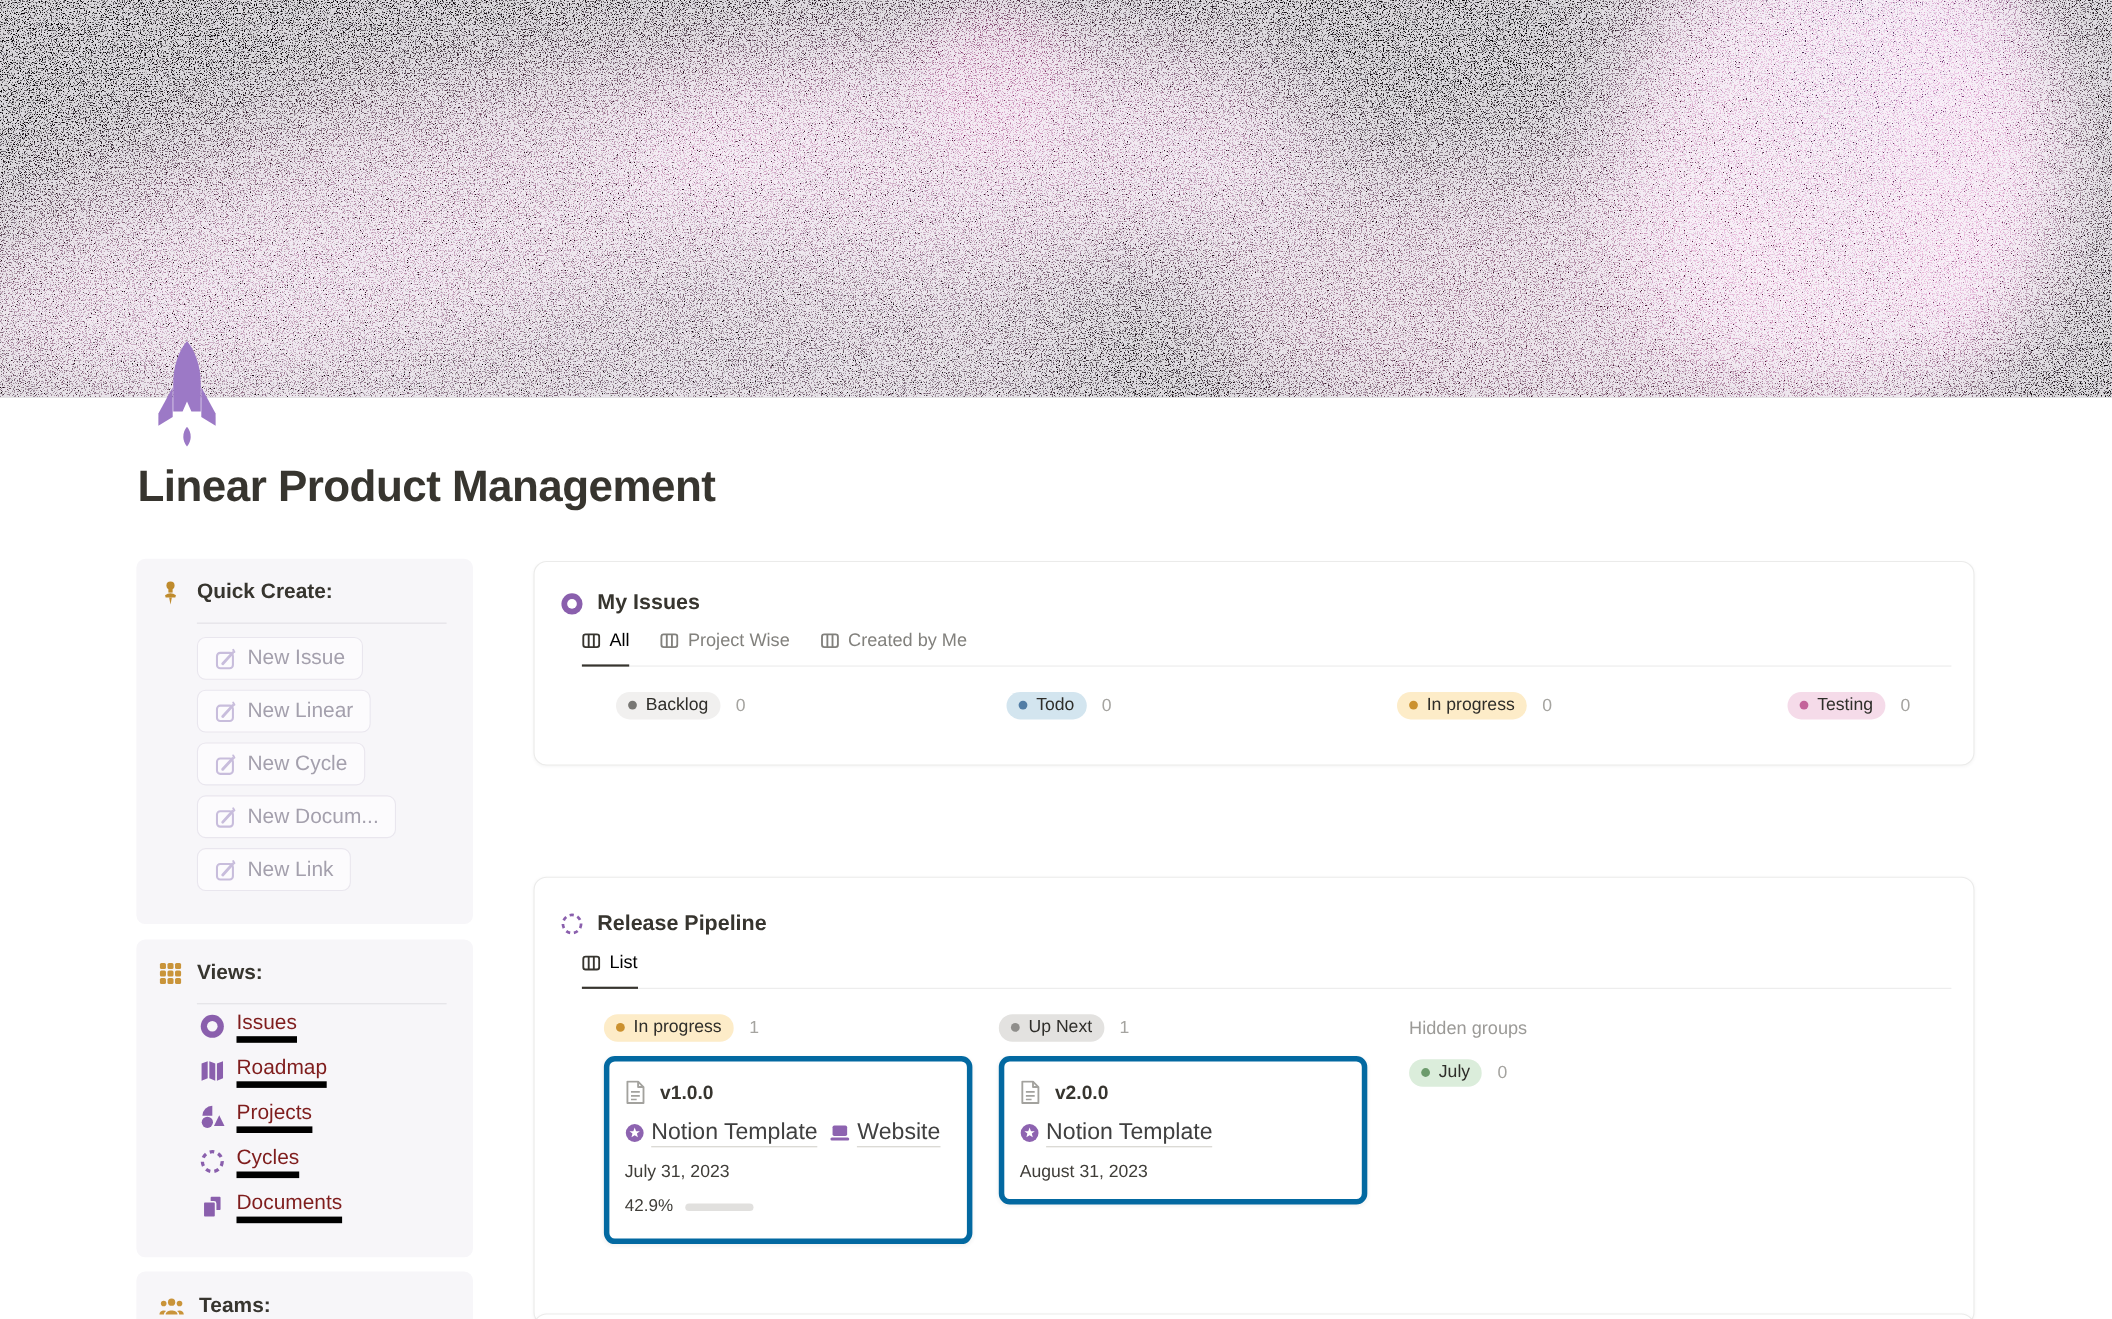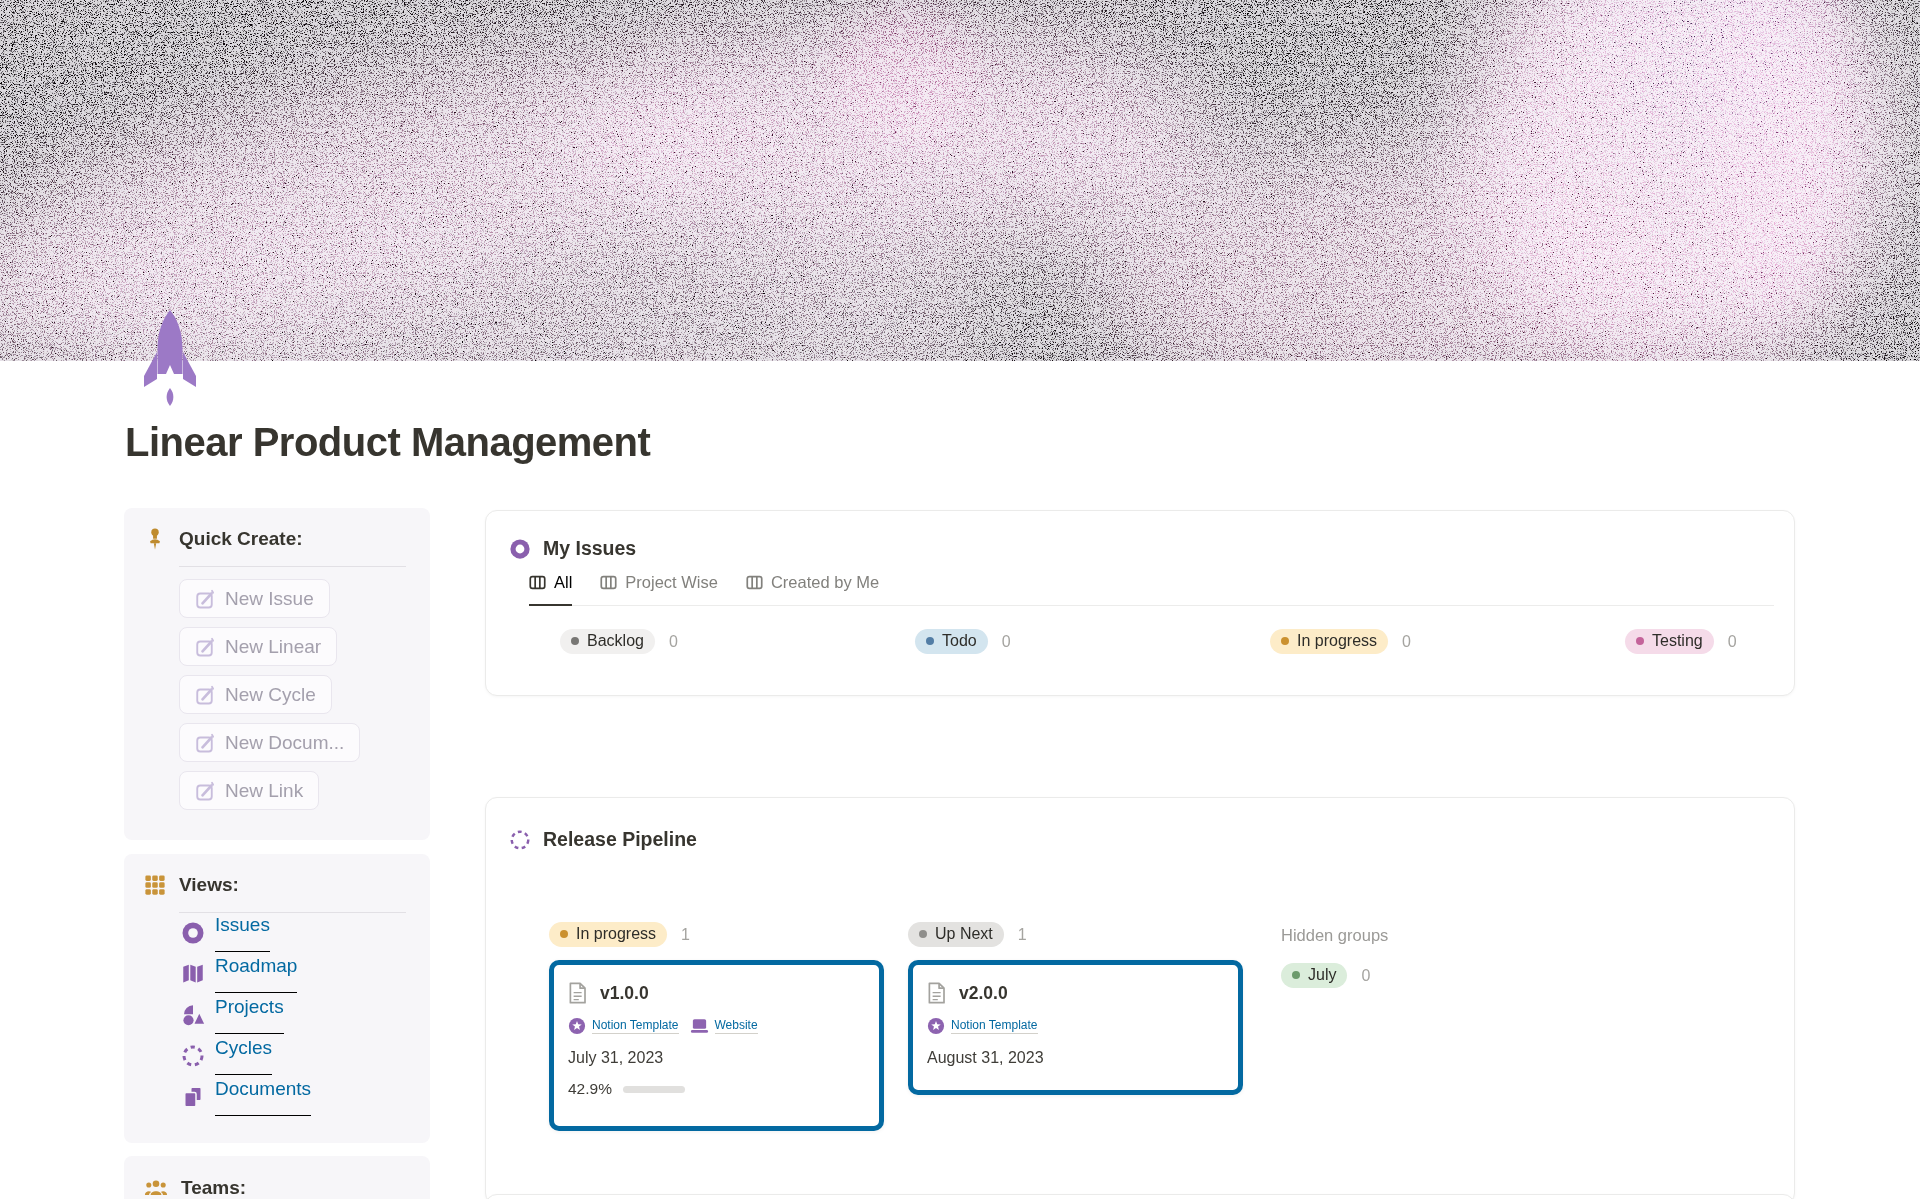--- a/index.html
+++ b/index.html
@@ -21,21 +21,21 @@
   #block-views { top:854px; height:289px; }
   #block-teams { top:1156px; height:90px; }
   .side-head { position:absolute; left:20px; top:20px; display:flex; align-items:center; gap:13px; }
   .side-head .t { font-size:19px; font-weight:700; color:#37352f; }
   .side-div { position:absolute; left:55px; top:58px; width:227px; height:1px; background:#e2e0e5; }
   .qc-list { position:absolute; left:55px; top:71px; display:flex; flex-direction:column; gap:9px; align-items:flex-start; }
   .qc-btn { display:inline-flex; align-items:center; gap:10px; height:39px; padding:0 15px;
     background:#fcfbfd; border:1px solid #e9e6ee; border-radius:8px; font-size:19px; color:#a4a0ad; }
   .views-list { position:absolute; left:57px; top:62px; display:flex; flex-direction:column; gap:7px; }
   .view-item { display:flex; align-items:center; gap:10px; height:34px; cursor:pointer; }
-  .view-item .lbl { font-size:19px; color:#0369a1; border-bottom:1px solid #000000; padding-bottom:15px; }
+  .view-item .lbl { font-size:19px; color:#7f1d1d; border-bottom:6px solid #000000; padding-bottom:1px; }
 
   
   .card { position:absolute; left:485px; width:1310px; background:#fff; border:1px solid #ebebea;
     border-radius:12px; box-shadow:0 1px 3px rgba(15,15,15,0.04); }
   #card-myissues { top:510px; height:186px; }
   #card-release { top:797px; height:408px; }
   #card-next { top:1194px; height:40px; border-radius:12px 12px 0 0; }
   .card-head { position:absolute; left:23px; top:26px; display:flex; align-items:center; gap:12px; }
   .card-head .t { font-size:19.5px; font-weight:700; color:#37352f; }
   #card-release .card-head { top:30px; }
@@ -66,21 +66,21 @@
   #rp-col1 { left:63px; } #rp-col2 { left:422px; } #rp-col3 { left:795px; }
   .hidden-label { font-size:16.5px; color:#9b9a97; line-height:27px; }
   #rp-col3 .group-row { margin-top:14px; }
 
   .vcard { margin-top:13px; width:335px; background:#fff; border:5px solid #0369a1; border-radius:10px;
     box-shadow:0 1px 4px rgba(15,15,15,0.06); padding:17px 14px; cursor:pointer; }
   #vcard1 { height:171px; } #vcard2 { height:135px; }
   .vcard-title { display:flex; align-items:center; gap:13px; font-size:17.5px; font-weight:600; color:#37352f; }
   .vtags { margin-top:13px; display:flex; align-items:center; gap:11px; }
   .vtag { display:flex; align-items:center; gap:6px; }
-  .vtag .lbl { font-size:12px; color:#0369a1; border-bottom:1px solid #d3d1cb; padding-bottom:1px; }
+  .vtag .lbl { font-size:21px; color:#404040; border-bottom:1px solid #d3d1cb; padding-bottom:1px; }
   .vdate { margin-top:14px; font-size:16px; color:#3f3d38; }
   .vprog { margin-top:13px; display:flex; align-items:center; gap:11px; }
   .vprog .pct { font-size:15.5px; color:#3f3d38; }
   .bar { width:62px; height:7px; border-radius:4px; background:#e1e0de; overflow:hidden; }
   .bar .fill { height:100%; background:#6f9583; border-radius:4px; }
 
   svg { display:block; }
 </style>
 </head>
 <body>
@@ -367,20 +367,31 @@
 
 <div class="card" id="card-release">
   <div class="card-head">
     <span>
         <svg width="22" height="22" viewBox="0 0 16 16" fill="none" stroke="#8a5fad" stroke-width="1.8">
           <circle cx="8" cy="8" r="6" stroke-dasharray="2.8 2.5"></circle>
         </svg>
       </span>
     <span class="t">Release Pipeline</span>
   </div>
+  <div class="tabs">
+    <div class="tab active">
+      <span>
+          <svg width="17" height="17" viewBox="0 0 16 16" fill="none" stroke="currentColor" stroke-width="1.6">
+            <rect x="1.2" y="2.5" width="13.6" height="11" rx="2"></rect>
+            <path d="M5.8 2.5 V13.5 M10.2 2.5 V13.5"></path>
+          </svg>
+        </span>
+      <span>List</span>
+    </div>
+  </div>
 
   <div class="rp-col" id="rp-col1">
     <div class="group-row">
       <span class="pill pill-yellow">
           <span class="dot"></span>
           <span>In progress</span>
         </span>
       <span class="count">1</span>
     </div>
     <div class="vcard" id="vcard1">

